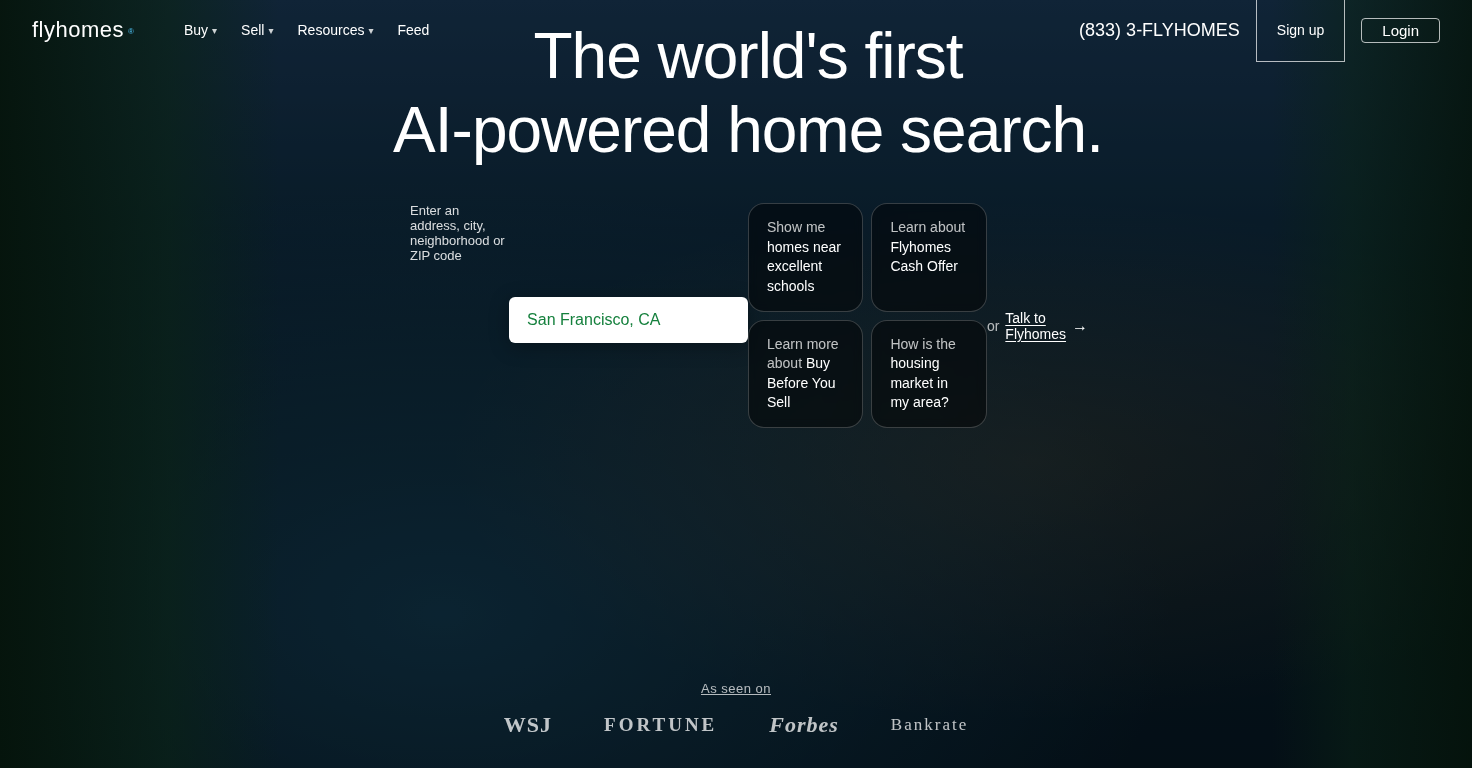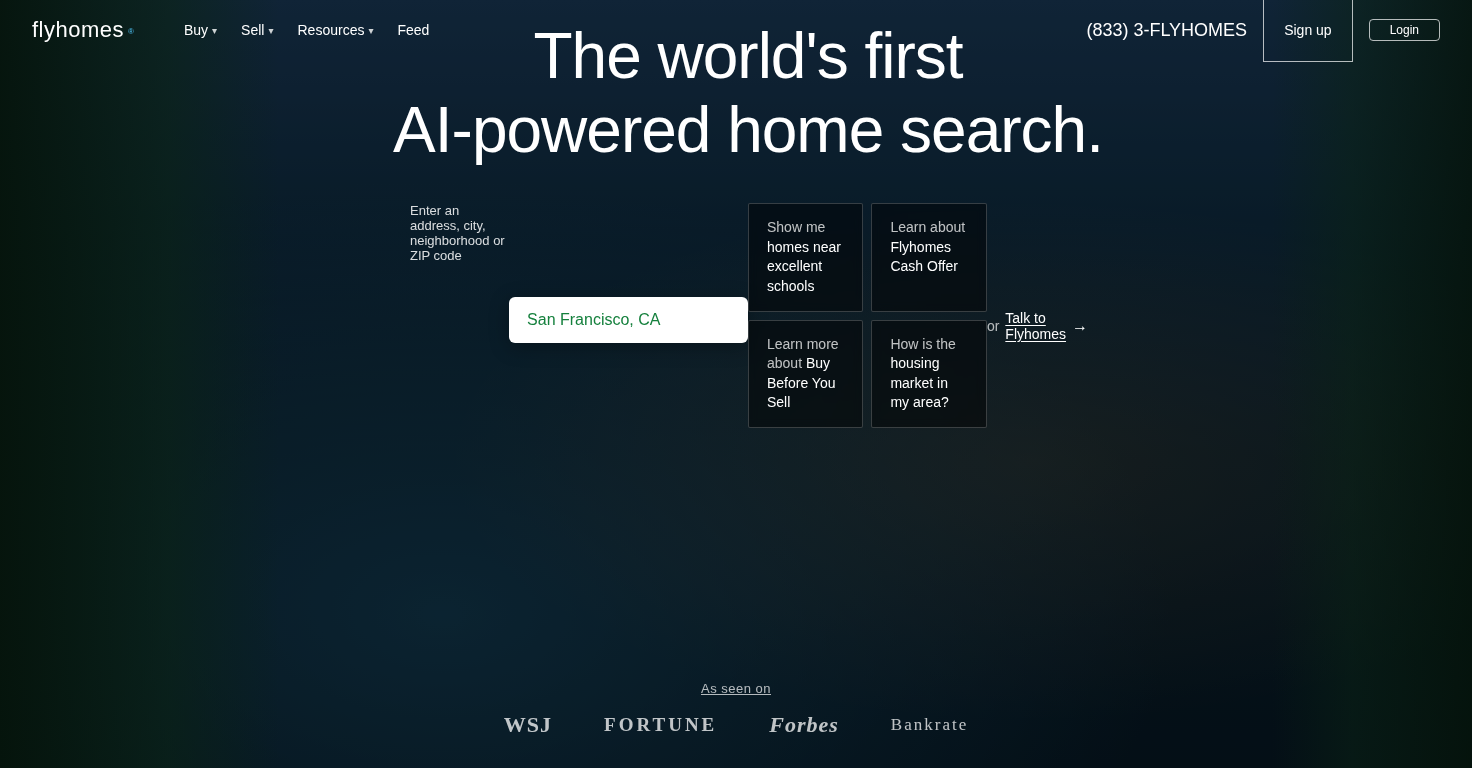--- a/index.html
+++ b/index.html
@@ -131,21 +131,21 @@
       padding: 23px 20px;
       border-radius: 0;
       cursor: pointer;
       font-weight: 400;
     }
 
     .btn-login {
       background: transparent;
       border: 1.5px solid rgba(255,255,255,0.7);
       color: #ffffff;
-      font-size: 12px;
+      font-size: 15px;
       padding: 3px 20px;
       border-radius: 4px;
       cursor: pointer;
       font-weight: 400;
     }
 
     
     .hero {
       position: absolute;
       inset: 0;
@@ -235,21 +235,21 @@
       width: 100%;
       display: grid;
       grid-template-columns: 1fr 1fr;
       gap: 8px;
       margin-bottom: 20px;
     }
 
     .suggestion-chip {
       background: rgba(0, 0, 0, 0.45);
       border: 1px solid rgba(255,255,255,0.2);
-      border-radius: 2px;
+      border-radius: 16px;
       padding: 14px 18px;
       color: #ffffff;
       font-size: 14px;
       cursor: pointer;
       text-align: left;
       line-height: 1.4;
       backdrop-filter: blur(4px);
     }
 
     .chip-text-normal {

